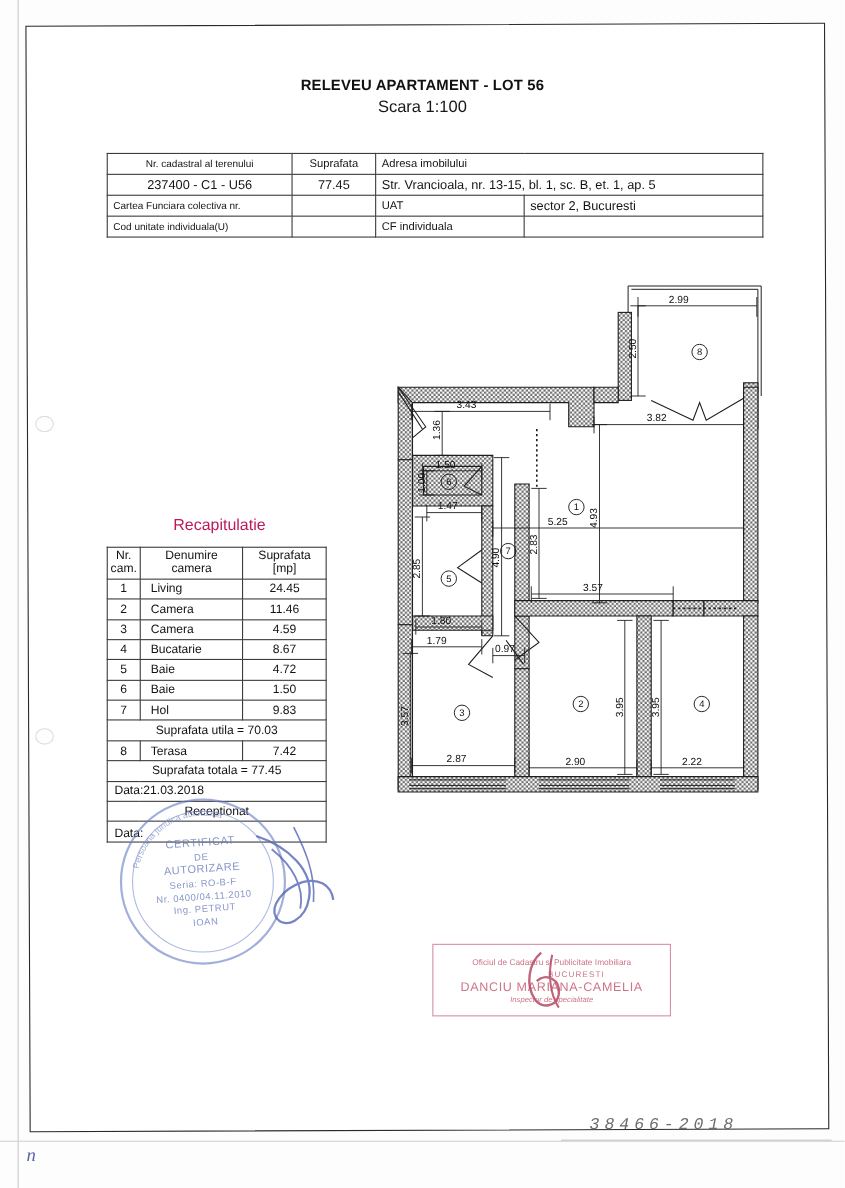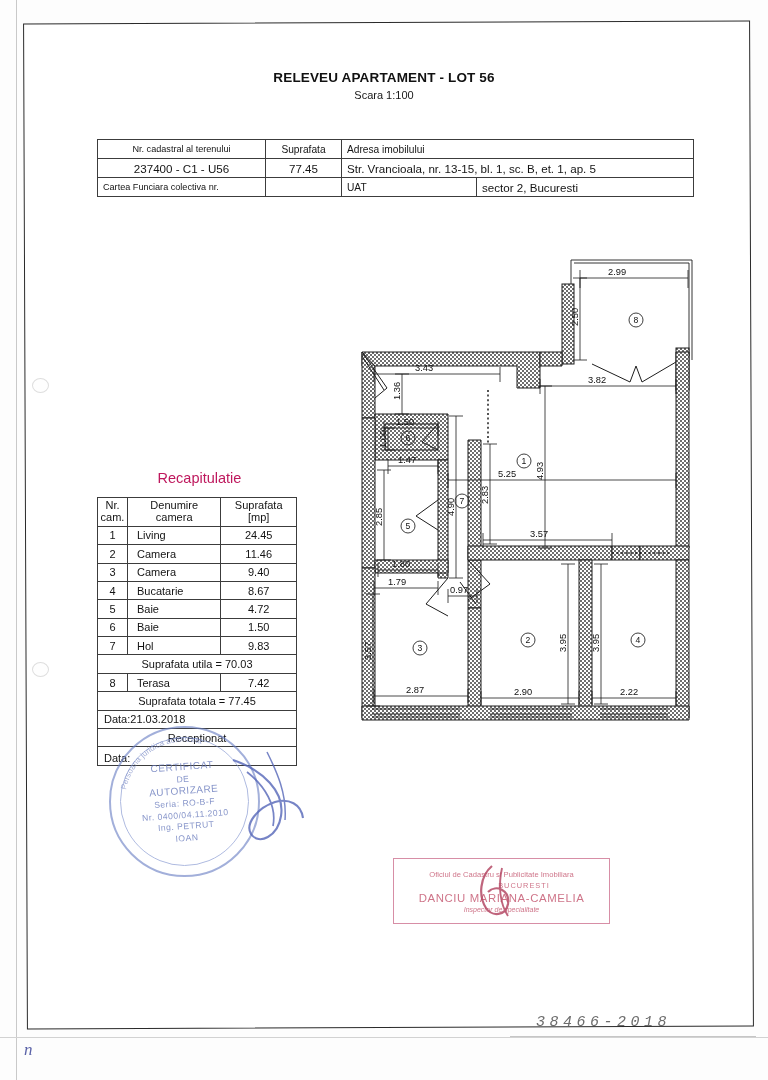--- a/index.html
+++ b/index.html
@@ -48,21 +48,21 @@
   
   #title-block {
     position: absolute; left: 0; top: 70px; width: 768px;
     text-align: center;
   }
   #doc-title {
     font-size: 13.5px; font-weight: bold; letter-spacing: .15px;
     color: #111;
   }
   #doc-scale {
-    font-size: 11px; margin-top: 4px; color: #171717;
+    font-size: 15px; margin-top: 4px; color: #171717;
   }
 
   
   #cadastral-table {
     position: absolute; left: 97px; top: 139px;
     width: 597px;
     border-collapse: collapse;
     font-size: 10.2px;
   }
   #cadastral-table td {
@@ -223,20 +223,26 @@
   <tr>
     <td class="cad-big cad-ctr">237400 - C1 - U56</td>
     <td class="cad-big cad-ctr">77.45</td>
     <td colspan="2" class="cad-big">Str. Vrancioala, nr. 13-15, bl. 1, sc. B, et. 1, ap. 5</td>
   </tr>
   <tr>
     <td class="cad-lbl-sm">Cartea Funciara colectiva nr.</td>
     <td></td>
     <td style="width:135px">UAT</td>
     <td class="cad-big">sector 2, Bucuresti</td>
+  </tr>
+  <tr>
+    <td class="cad-lbl-sm">Cod unitate individuala(U)</td>
+    <td></td>
+    <td>CF individuala</td>
+    <td></td>
   </tr>
 </tbody>
   </table>
 
 <div id="recap-title">Recapitulatie</div>
 
 <table id="recap-table">
   <tbody>
       <tr>
     <td class="rc-num rc-head">
@@ -259,21 +265,21 @@
     <td class="rc-area">24.45</td>
   </tr>
   <tr>
     <td class="rc-num">2</td>
     <td class="rc-name">Camera</td>
     <td class="rc-area">11.46</td>
   </tr>
   <tr>
     <td class="rc-num">3</td>
     <td class="rc-name">Camera</td>
-    <td class="rc-area">9.40</td>
+    <td class="rc-area">4.59</td>
   </tr>
   <tr>
     <td class="rc-num">4</td>
     <td class="rc-name">Bucatarie</td>
     <td class="rc-area">8.67</td>
   </tr>
   <tr>
     <td class="rc-num">5</td>
     <td class="rc-name">Baie</td>
     <td class="rc-area">4.72</td>

